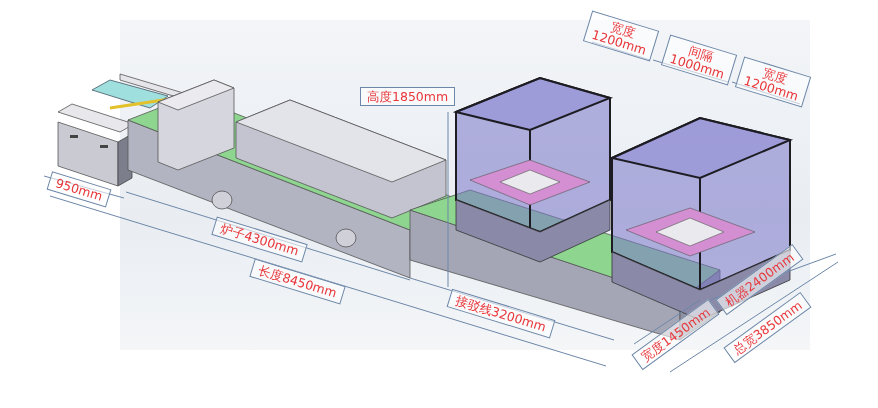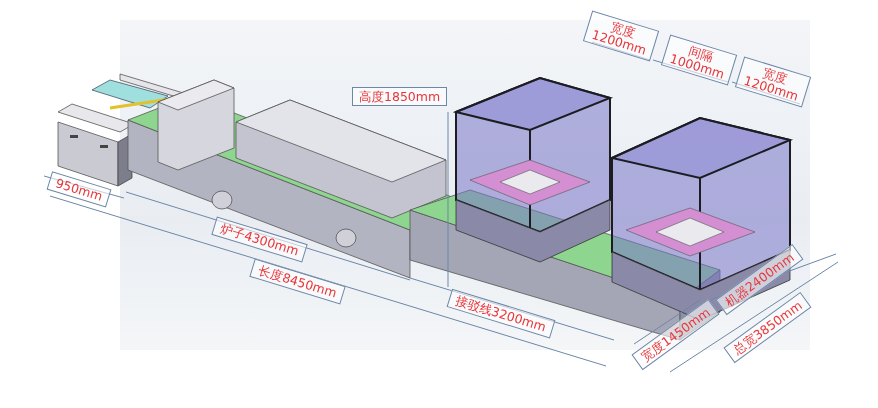--- a/index.html
+++ b/index.html
@@ -88,21 +88,21 @@
   </div>
   <div class="label" style="left:212px; top:230px; transform: rotate(17deg);">
     <span>炉子4300mm</span>
   </div>
   <div class="label" style="left:250px; top:272px; transform: rotate(17deg);">
     <span>长度8450mm</span>
   </div>
   <div class="label" style="left:447px; top:304px; transform: rotate(17deg);">
     <span>接驳线3200mm</span>
   </div>
-  <div class="label" style="left:352px; top:87px; transform: none;">
+  <div class="label" style="left:360px; top:87px; transform: none;">
     <span>高度1850mm</span>
   </div>
   <div class="label" style="left:586px; top:20px; transform: rotate(17deg);">
     <span>宽度</span>
     <span>1200mm</span>
   </div>
   <div class="label" style="left:664px; top:44px; transform: rotate(17deg);">
     <span>间隔</span>
     <span>1000mm</span>
   </div>

